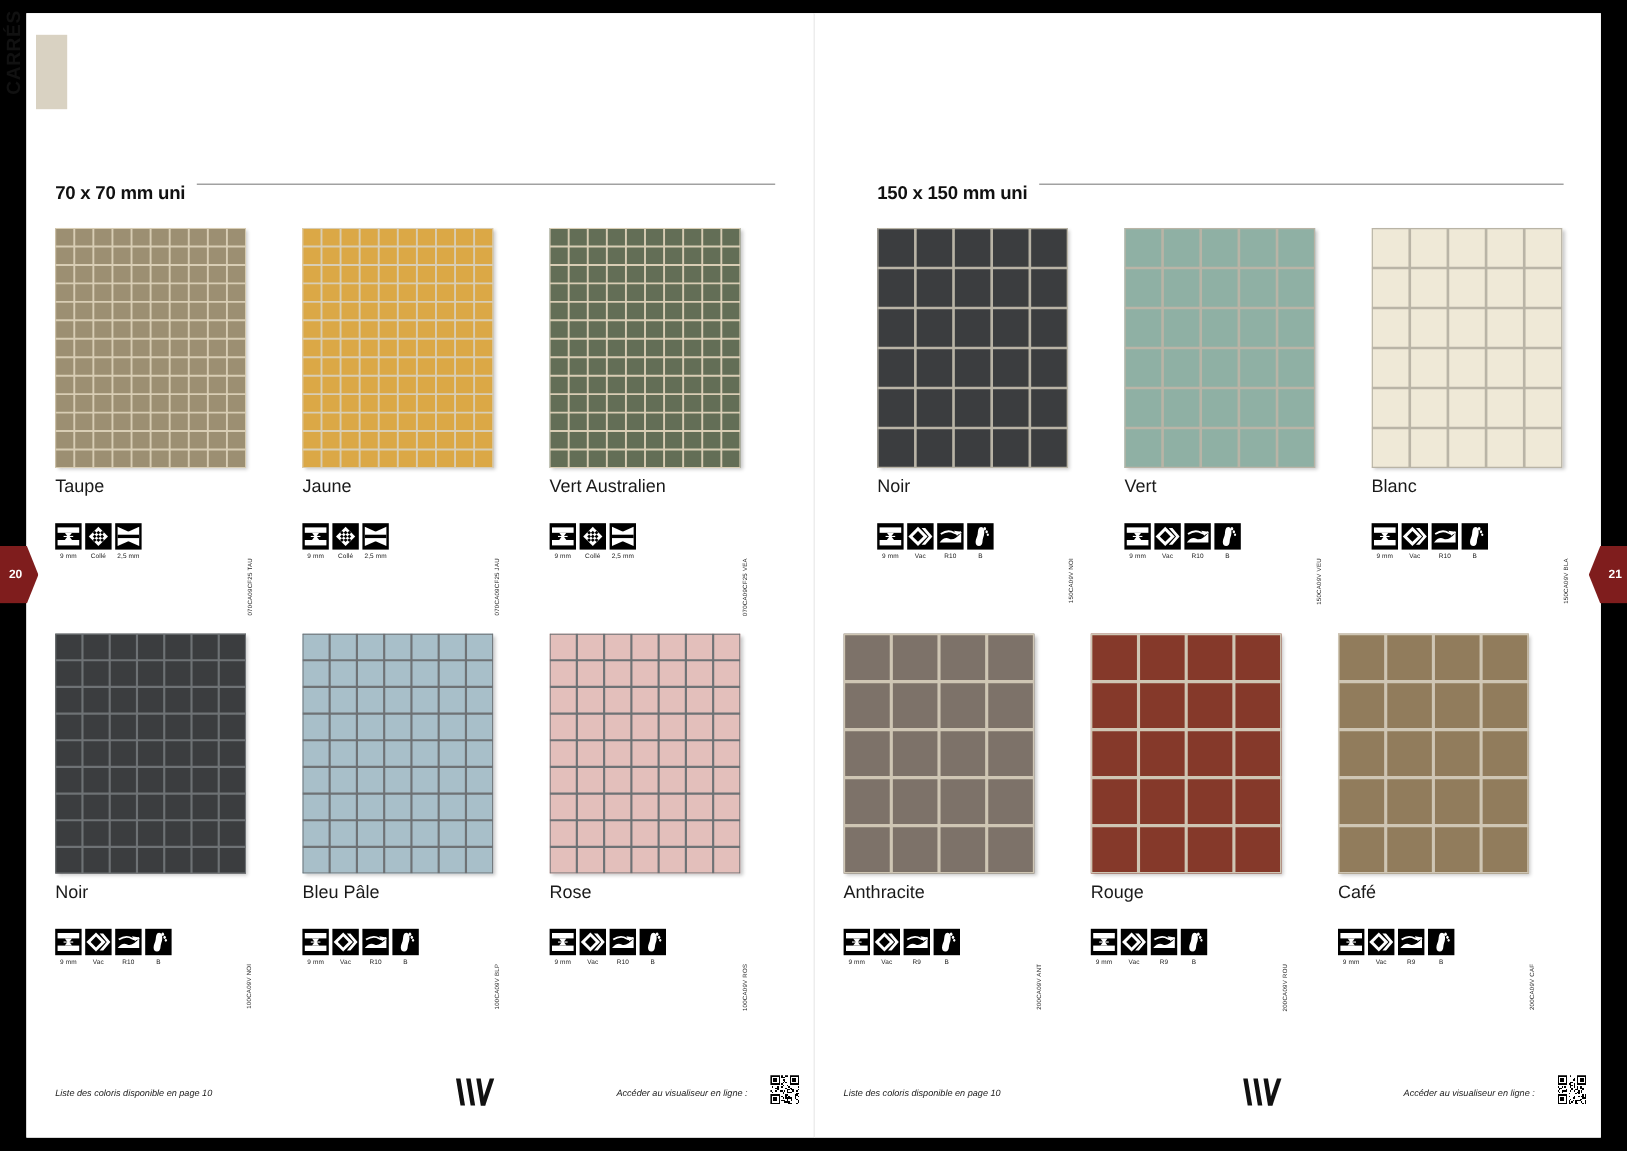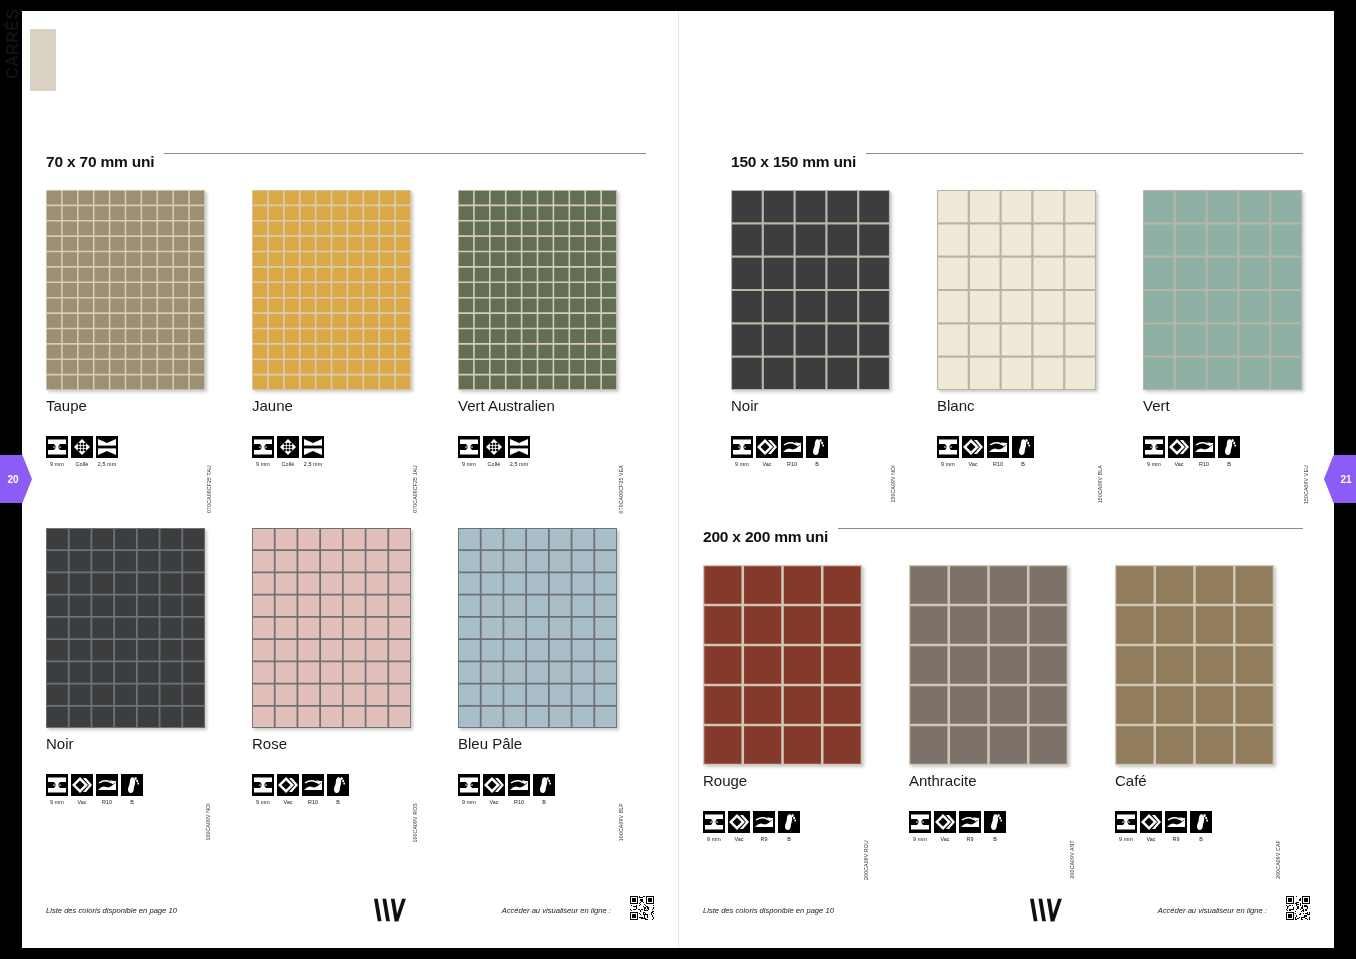--- a/index.html
+++ b/index.html
@@ -46,21 +46,21 @@
     letter-spacing: 0.5px;
     color: #111;
     white-space: nowrap;
   }
 
   
   .page-flag {
     position: absolute;
     top: 455px;
     width: 32px; height: 48px;
-    background: #8b5cf6;
+    background: #7f1d1d;
     color: #fff;
     font-size: 10px;
     font-weight: bold;
     display: flex;
     align-items: center;
     justify-content: center;
   }
   .page-flag.left  { left: 0px;  clip-path: polygon(0 0, 70% 0, 100% 50%, 70% 100%, 0 100%); padding-right: 6px; }
   .page-flag.right { right: 0px; clip-path: polygon(30% 0, 100% 0, 100% 100%, 30% 100%, 0 50%); padding-left: 12px; margin-left: 44px; }
 
@@ -125,21 +125,21 @@
     margin-top: 3px;
     font-size: 5.4px;
     color: #1a1a1a;
     white-space: nowrap;
     letter-spacing: 0.1px;
   }
 
   
   .footer {
     position: absolute;
-    left: 24px; right: 24px; bottom: 18px;
+    left: 24px; right: 12px; bottom: 18px;
     height: 40px;
     display: flex; align-items: center;
   }
   .foot-left  { font-size: 7.6px; font-style: italic; color: #1a1a1a; width: 230px; }
   .foot-mid   { flex: 1; display: flex; justify-content: center; }
   .foot-right { display: flex; align-items: center; gap: 19px; }
   .foot-right .txt { font-size: 7.6px; font-style: italic; color: #1a1a1a; }
   .qr { width: 24px; height: 24px; }
   .logo { width: 38px; height: 30px; }
 </style>
@@ -427,20 +427,84 @@
                       <path d="M11.6 3.2 C13.6 3.2 14.4 5.6 14.2 8.4 C14 11 12.8 12.8 12.8 14.8 C12.8 17.4 11.6 19 9.8 19 C8 19 7 17.6 7 15.6 C7 13 8.6 11.4 8.8 8.6 C9 5.6 9.6 3.2 11.6 3.2 Z" fill="#fff"></path>
                       <ellipse cx="14.6" cy="4.6" rx="1.15" ry="1.5" fill="#fff"></ellipse>
                       <ellipse cx="16.2" cy="7.1" rx="1" ry="1.3" fill="#fff"></ellipse>
                       <ellipse cx="17.2" cy="9.6" rx="0.9" ry="1.1" fill="#fff"></ellipse>
                     </svg></div>
                   <div class="icon-cap">B</div>
                 </div>
               </div>
             </div>
             <div class="swatch">
+              <div class="tile" style="background:#a8bfc9">
+                <svg class="grid" viewBox="0 0 159 200" preserveAspectRatio="none" width="159" height="200">
+                  <rect width="159" height="200" fill="none"></rect>
+                  <line x1="0" y1="0" x2="0" y2="200" stroke="#6e7275" stroke-width="1.8"></line>
+                  <line x1="22.714285714285715" y1="0" x2="22.714285714285715" y2="200" stroke="#6e7275" stroke-width="1.8"></line>
+                  <line x1="45.42857142857143" y1="0" x2="45.42857142857143" y2="200" stroke="#6e7275" stroke-width="1.8"></line>
+                  <line x1="68.14285714285714" y1="0" x2="68.14285714285714" y2="200" stroke="#6e7275" stroke-width="1.8"></line>
+                  <line x1="90.85714285714286" y1="0" x2="90.85714285714286" y2="200" stroke="#6e7275" stroke-width="1.8"></line>
+                  <line x1="113.57142857142858" y1="0" x2="113.57142857142858" y2="200" stroke="#6e7275" stroke-width="1.8"></line>
+                  <line x1="136.28571428571428" y1="0" x2="136.28571428571428" y2="200" stroke="#6e7275" stroke-width="1.8"></line>
+                  <line x1="159" y1="0" x2="159" y2="200" stroke="#6e7275" stroke-width="1.8"></line>
+                  <line x1="0" y1="0" x2="159" y2="0" stroke="#6e7275" stroke-width="1.8"></line>
+                  <line x1="0" y1="22.22222222222222" x2="159" y2="22.22222222222222" stroke="#6e7275" stroke-width="1.8"></line>
+                  <line x1="0" y1="44.44444444444444" x2="159" y2="44.44444444444444" stroke="#6e7275" stroke-width="1.8"></line>
+                  <line x1="0" y1="66.66666666666666" x2="159" y2="66.66666666666666" stroke="#6e7275" stroke-width="1.8"></line>
+                  <line x1="0" y1="88.88888888888889" x2="159" y2="88.88888888888889" stroke="#6e7275" stroke-width="1.8"></line>
+                  <line x1="0" y1="111.11111111111111" x2="159" y2="111.11111111111111" stroke="#6e7275" stroke-width="1.8"></line>
+                  <line x1="0" y1="133.33333333333331" x2="159" y2="133.33333333333331" stroke="#6e7275" stroke-width="1.8"></line>
+                  <line x1="0" y1="155.55555555555554" x2="159" y2="155.55555555555554" stroke="#6e7275" stroke-width="1.8"></line>
+                  <line x1="0" y1="177.77777777777777" x2="159" y2="177.77777777777777" stroke="#6e7275" stroke-width="1.8"></line>
+                  <line x1="0" y1="200" x2="159" y2="200" stroke="#6e7275" stroke-width="1.8"></line>
+                </svg>
+              </div>
+              <div class="code">100CA09V BLP</div>
+              <div class="sw-name">Bleu Pâle</div>
+              <div class="icon-row">
+                <div class="icon-cell">
+                  <div class="icon-box"><svg viewBox="0 0 22 22" width="22" height="22">
+                      <rect x="2" y="3.5" width="18" height="4.5" fill="#fff"></rect>
+                      <rect x="2" y="14" width="18" height="4.5" fill="#fff"></rect>
+                      <polygon points="11,12 8,8 14,8" fill="#fff"></polygon>
+                      <polygon points="11,10 8,14 14,14" fill="#fff"></polygon>
+                      <rect x="7" y="10.6" width="8" height="0.9" fill="#fff"></rect>
+                    </svg></div>
+                  <div class="icon-cap">9 mm</div>
+                </div>
+                <div class="icon-cell">
+                  <div class="icon-box"><svg viewBox="0 0 22 22" width="22" height="22">
+                      <polygon points="9,3 17,11 9,19 1,11" fill="#fff"></polygon>
+                      <polygon points="15,4 21,11 15,18 12,18 18,11 12,4" fill="#fff"></polygon>
+                      <polygon points="9,6.5 13.5,11 9,15.5 4.5,11" fill="#000"></polygon>
+                    </svg></div>
+                  <div class="icon-cap">Vac</div>
+                </div>
+                <div class="icon-cell">
+                  <div class="icon-box"><svg viewBox="0 0 22 22" width="22" height="22">
+                      <path d="M2 16 Q6 11 10 13 Q14 15 20 8 L20 16 Z" fill="#fff"></path>
+                      <path d="M3 9 Q9 5 14 8 Q17 9.6 20 7.4" stroke="#fff" stroke-width="1.5" fill="none"></path>
+                      <path d="M14 6.2 L20 7.2 L16.5 10.4 Z" fill="#fff"></path>
+                    </svg></div>
+                  <div class="icon-cap">R10</div>
+                </div>
+                <div class="icon-cell">
+                  <div class="icon-box"><svg viewBox="0 0 22 22" width="22" height="22">
+                      <path d="M11.6 3.2 C13.6 3.2 14.4 5.6 14.2 8.4 C14 11 12.8 12.8 12.8 14.8 C12.8 17.4 11.6 19 9.8 19 C8 19 7 17.6 7 15.6 C7 13 8.6 11.4 8.8 8.6 C9 5.6 9.6 3.2 11.6 3.2 Z" fill="#fff"></path>
+                      <ellipse cx="14.6" cy="4.6" rx="1.15" ry="1.5" fill="#fff"></ellipse>
+                      <ellipse cx="16.2" cy="7.1" rx="1" ry="1.3" fill="#fff"></ellipse>
+                      <ellipse cx="17.2" cy="9.6" rx="0.9" ry="1.1" fill="#fff"></ellipse>
+                    </svg></div>
+                  <div class="icon-cap">B</div>
+                </div>
+              </div>
+            </div>
+            <div class="swatch">
               <div class="tile" style="background:#e3bfbb">
                 <svg class="grid" viewBox="0 0 159 200" preserveAspectRatio="none" width="159" height="200">
                   <rect width="159" height="200" fill="none"></rect>
                   <line x1="0" y1="0" x2="0" y2="200" stroke="#6e7275" stroke-width="1.8"></line>
                   <line x1="22.714285714285715" y1="0" x2="22.714285714285715" y2="200" stroke="#6e7275" stroke-width="1.8"></line>
                   <line x1="45.42857142857143" y1="0" x2="45.42857142857143" y2="200" stroke="#6e7275" stroke-width="1.8"></line>
                   <line x1="68.14285714285714" y1="0" x2="68.14285714285714" y2="200" stroke="#6e7275" stroke-width="1.8"></line>
                   <line x1="90.85714285714286" y1="0" x2="90.85714285714286" y2="200" stroke="#6e7275" stroke-width="1.8"></line>
                   <line x1="113.57142857142858" y1="0" x2="113.57142857142858" y2="200" stroke="#6e7275" stroke-width="1.8"></line>
                   <line x1="136.28571428571428" y1="0" x2="136.28571428571428" y2="200" stroke="#6e7275" stroke-width="1.8"></line>
@@ -452,84 +516,20 @@
                   <line x1="0" y1="88.88888888888889" x2="159" y2="88.88888888888889" stroke="#6e7275" stroke-width="1.8"></line>
                   <line x1="0" y1="111.11111111111111" x2="159" y2="111.11111111111111" stroke="#6e7275" stroke-width="1.8"></line>
                   <line x1="0" y1="133.33333333333331" x2="159" y2="133.33333333333331" stroke="#6e7275" stroke-width="1.8"></line>
                   <line x1="0" y1="155.55555555555554" x2="159" y2="155.55555555555554" stroke="#6e7275" stroke-width="1.8"></line>
                   <line x1="0" y1="177.77777777777777" x2="159" y2="177.77777777777777" stroke="#6e7275" stroke-width="1.8"></line>
                   <line x1="0" y1="200" x2="159" y2="200" stroke="#6e7275" stroke-width="1.8"></line>
                 </svg>
               </div>
               <div class="code">100CA09V ROS</div>
               <div class="sw-name">Rose</div>
-              <div class="icon-row">
-                <div class="icon-cell">
-                  <div class="icon-box"><svg viewBox="0 0 22 22" width="22" height="22">
-                      <rect x="2" y="3.5" width="18" height="4.5" fill="#fff"></rect>
-                      <rect x="2" y="14" width="18" height="4.5" fill="#fff"></rect>
-                      <polygon points="11,12 8,8 14,8" fill="#fff"></polygon>
-                      <polygon points="11,10 8,14 14,14" fill="#fff"></polygon>
-                      <rect x="7" y="10.6" width="8" height="0.9" fill="#fff"></rect>
-                    </svg></div>
-                  <div class="icon-cap">9 mm</div>
-                </div>
-                <div class="icon-cell">
-                  <div class="icon-box"><svg viewBox="0 0 22 22" width="22" height="22">
-                      <polygon points="9,3 17,11 9,19 1,11" fill="#fff"></polygon>
-                      <polygon points="15,4 21,11 15,18 12,18 18,11 12,4" fill="#fff"></polygon>
-                      <polygon points="9,6.5 13.5,11 9,15.5 4.5,11" fill="#000"></polygon>
-                    </svg></div>
-                  <div class="icon-cap">Vac</div>
-                </div>
-                <div class="icon-cell">
-                  <div class="icon-box"><svg viewBox="0 0 22 22" width="22" height="22">
-                      <path d="M2 16 Q6 11 10 13 Q14 15 20 8 L20 16 Z" fill="#fff"></path>
-                      <path d="M3 9 Q9 5 14 8 Q17 9.6 20 7.4" stroke="#fff" stroke-width="1.5" fill="none"></path>
-                      <path d="M14 6.2 L20 7.2 L16.5 10.4 Z" fill="#fff"></path>
-                    </svg></div>
-                  <div class="icon-cap">R10</div>
-                </div>
-                <div class="icon-cell">
-                  <div class="icon-box"><svg viewBox="0 0 22 22" width="22" height="22">
-                      <path d="M11.6 3.2 C13.6 3.2 14.4 5.6 14.2 8.4 C14 11 12.8 12.8 12.8 14.8 C12.8 17.4 11.6 19 9.8 19 C8 19 7 17.6 7 15.6 C7 13 8.6 11.4 8.8 8.6 C9 5.6 9.6 3.2 11.6 3.2 Z" fill="#fff"></path>
-                      <ellipse cx="14.6" cy="4.6" rx="1.15" ry="1.5" fill="#fff"></ellipse>
-                      <ellipse cx="16.2" cy="7.1" rx="1" ry="1.3" fill="#fff"></ellipse>
-                      <ellipse cx="17.2" cy="9.6" rx="0.9" ry="1.1" fill="#fff"></ellipse>
-                    </svg></div>
-                  <div class="icon-cap">B</div>
-                </div>
-              </div>
-            </div>
-            <div class="swatch">
-              <div class="tile" style="background:#a8bfc9">
-                <svg class="grid" viewBox="0 0 159 200" preserveAspectRatio="none" width="159" height="200">
-                  <rect width="159" height="200" fill="none"></rect>
-                  <line x1="0" y1="0" x2="0" y2="200" stroke="#6e7275" stroke-width="1.8"></line>
-                  <line x1="22.714285714285715" y1="0" x2="22.714285714285715" y2="200" stroke="#6e7275" stroke-width="1.8"></line>
-                  <line x1="45.42857142857143" y1="0" x2="45.42857142857143" y2="200" stroke="#6e7275" stroke-width="1.8"></line>
-                  <line x1="68.14285714285714" y1="0" x2="68.14285714285714" y2="200" stroke="#6e7275" stroke-width="1.8"></line>
-                  <line x1="90.85714285714286" y1="0" x2="90.85714285714286" y2="200" stroke="#6e7275" stroke-width="1.8"></line>
-                  <line x1="113.57142857142858" y1="0" x2="113.57142857142858" y2="200" stroke="#6e7275" stroke-width="1.8"></line>
-                  <line x1="136.28571428571428" y1="0" x2="136.28571428571428" y2="200" stroke="#6e7275" stroke-width="1.8"></line>
-                  <line x1="159" y1="0" x2="159" y2="200" stroke="#6e7275" stroke-width="1.8"></line>
-                  <line x1="0" y1="0" x2="159" y2="0" stroke="#6e7275" stroke-width="1.8"></line>
-                  <line x1="0" y1="22.22222222222222" x2="159" y2="22.22222222222222" stroke="#6e7275" stroke-width="1.8"></line>
-                  <line x1="0" y1="44.44444444444444" x2="159" y2="44.44444444444444" stroke="#6e7275" stroke-width="1.8"></line>
-                  <line x1="0" y1="66.66666666666666" x2="159" y2="66.66666666666666" stroke="#6e7275" stroke-width="1.8"></line>
-                  <line x1="0" y1="88.88888888888889" x2="159" y2="88.88888888888889" stroke="#6e7275" stroke-width="1.8"></line>
-                  <line x1="0" y1="111.11111111111111" x2="159" y2="111.11111111111111" stroke="#6e7275" stroke-width="1.8"></line>
-                  <line x1="0" y1="133.33333333333331" x2="159" y2="133.33333333333331" stroke="#6e7275" stroke-width="1.8"></line>
-                  <line x1="0" y1="155.55555555555554" x2="159" y2="155.55555555555554" stroke="#6e7275" stroke-width="1.8"></line>
-                  <line x1="0" y1="177.77777777777777" x2="159" y2="177.77777777777777" stroke="#6e7275" stroke-width="1.8"></line>
-                  <line x1="0" y1="200" x2="159" y2="200" stroke="#6e7275" stroke-width="1.8"></line>
-                </svg>
-              </div>
-              <div class="code">100CA09V BLP</div>
-              <div class="sw-name">Bleu Pâle</div>
               <div class="icon-row">
                 <div class="icon-cell">
                   <div class="icon-box"><svg viewBox="0 0 22 22" width="22" height="22">
                       <rect x="2" y="3.5" width="18" height="4.5" fill="#fff"></rect>
                       <rect x="2" y="14" width="18" height="4.5" fill="#fff"></rect>
                       <polygon points="11,12 8,8 14,8" fill="#fff"></polygon>
                       <polygon points="11,10 8,14 14,14" fill="#fff"></polygon>
                       <rect x="7" y="10.6" width="8" height="0.9" fill="#fff"></rect>
                     </svg></div>
                   <div class="icon-cap">9 mm</div>
@@ -736,20 +736,79 @@
                       <path d="M11.6 3.2 C13.6 3.2 14.4 5.6 14.2 8.4 C14 11 12.8 12.8 12.8 14.8 C12.8 17.4 11.6 19 9.8 19 C8 19 7 17.6 7 15.6 C7 13 8.6 11.4 8.8 8.6 C9 5.6 9.6 3.2 11.6 3.2 Z" fill="#fff"></path>
                       <ellipse cx="14.6" cy="4.6" rx="1.15" ry="1.5" fill="#fff"></ellipse>
                       <ellipse cx="16.2" cy="7.1" rx="1" ry="1.3" fill="#fff"></ellipse>
                       <ellipse cx="17.2" cy="9.6" rx="0.9" ry="1.1" fill="#fff"></ellipse>
                     </svg></div>
                   <div class="icon-cap">B</div>
                 </div>
               </div>
             </div>
             <div class="swatch">
+              <div class="tile" style="background:#8fb0a4">
+                <svg class="grid" viewBox="0 0 159 200" preserveAspectRatio="none" width="159" height="200">
+                  <rect width="159" height="200" fill="none"></rect>
+                  <line x1="0" y1="0" x2="0" y2="200" stroke="#b9b4a6" stroke-width="2.2"></line>
+                  <line x1="31.8" y1="0" x2="31.8" y2="200" stroke="#b9b4a6" stroke-width="2.2"></line>
+                  <line x1="63.6" y1="0" x2="63.6" y2="200" stroke="#b9b4a6" stroke-width="2.2"></line>
+                  <line x1="95.4" y1="0" x2="95.4" y2="200" stroke="#b9b4a6" stroke-width="2.2"></line>
+                  <line x1="127.2" y1="0" x2="127.2" y2="200" stroke="#b9b4a6" stroke-width="2.2"></line>
+                  <line x1="159" y1="0" x2="159" y2="200" stroke="#b9b4a6" stroke-width="2.2"></line>
+                  <line x1="0" y1="0" x2="159" y2="0" stroke="#b9b4a6" stroke-width="2.2"></line>
+                  <line x1="0" y1="33.333333333333336" x2="159" y2="33.333333333333336" stroke="#b9b4a6" stroke-width="2.2"></line>
+                  <line x1="0" y1="66.66666666666667" x2="159" y2="66.66666666666667" stroke="#b9b4a6" stroke-width="2.2"></line>
+                  <line x1="0" y1="100" x2="159" y2="100" stroke="#b9b4a6" stroke-width="2.2"></line>
+                  <line x1="0" y1="133.33333333333334" x2="159" y2="133.33333333333334" stroke="#b9b4a6" stroke-width="2.2"></line>
+                  <line x1="0" y1="166.66666666666669" x2="159" y2="166.66666666666669" stroke="#b9b4a6" stroke-width="2.2"></line>
+                  <line x1="0" y1="200" x2="159" y2="200" stroke="#b9b4a6" stroke-width="2.2"></line>
+                </svg>
+              </div>
+              <div class="code">150CA09V VEU</div>
+              <div class="sw-name">Vert</div>
+              <div class="icon-row">
+                <div class="icon-cell">
+                  <div class="icon-box"><svg viewBox="0 0 22 22" width="22" height="22">
+                      <rect x="2" y="3.5" width="18" height="4.5" fill="#fff"></rect>
+                      <rect x="2" y="14" width="18" height="4.5" fill="#fff"></rect>
+                      <polygon points="11,12 8,8 14,8" fill="#fff"></polygon>
+                      <polygon points="11,10 8,14 14,14" fill="#fff"></polygon>
+                      <rect x="7" y="10.6" width="8" height="0.9" fill="#fff"></rect>
+                    </svg></div>
+                  <div class="icon-cap">9 mm</div>
+                </div>
+                <div class="icon-cell">
+                  <div class="icon-box"><svg viewBox="0 0 22 22" width="22" height="22">
+                      <polygon points="9,3 17,11 9,19 1,11" fill="#fff"></polygon>
+                      <polygon points="15,4 21,11 15,18 12,18 18,11 12,4" fill="#fff"></polygon>
+                      <polygon points="9,6.5 13.5,11 9,15.5 4.5,11" fill="#000"></polygon>
+                    </svg></div>
+                  <div class="icon-cap">Vac</div>
+                </div>
+                <div class="icon-cell">
+                  <div class="icon-box"><svg viewBox="0 0 22 22" width="22" height="22">
+                      <path d="M2 16 Q6 11 10 13 Q14 15 20 8 L20 16 Z" fill="#fff"></path>
+                      <path d="M3 9 Q9 5 14 8 Q17 9.6 20 7.4" stroke="#fff" stroke-width="1.5" fill="none"></path>
+                      <path d="M14 6.2 L20 7.2 L16.5 10.4 Z" fill="#fff"></path>
+                    </svg></div>
+                  <div class="icon-cap">R10</div>
+                </div>
+                <div class="icon-cell">
+                  <div class="icon-box"><svg viewBox="0 0 22 22" width="22" height="22">
+                      <path d="M11.6 3.2 C13.6 3.2 14.4 5.6 14.2 8.4 C14 11 12.8 12.8 12.8 14.8 C12.8 17.4 11.6 19 9.8 19 C8 19 7 17.6 7 15.6 C7 13 8.6 11.4 8.8 8.6 C9 5.6 9.6 3.2 11.6 3.2 Z" fill="#fff"></path>
+                      <ellipse cx="14.6" cy="4.6" rx="1.15" ry="1.5" fill="#fff"></ellipse>
+                      <ellipse cx="16.2" cy="7.1" rx="1" ry="1.3" fill="#fff"></ellipse>
+                      <ellipse cx="17.2" cy="9.6" rx="0.9" ry="1.1" fill="#fff"></ellipse>
+                    </svg></div>
+                  <div class="icon-cap">B</div>
+                </div>
+              </div>
+            </div>
+            <div class="swatch">
               <div class="tile" style="background:#efe9d7">
                 <svg class="grid" viewBox="0 0 159 200" preserveAspectRatio="none" width="159" height="200">
                   <rect width="159" height="200" fill="none"></rect>
                   <line x1="0" y1="0" x2="0" y2="200" stroke="#b9b4a6" stroke-width="2.2"></line>
                   <line x1="31.8" y1="0" x2="31.8" y2="200" stroke="#b9b4a6" stroke-width="2.2"></line>
                   <line x1="63.6" y1="0" x2="63.6" y2="200" stroke="#b9b4a6" stroke-width="2.2"></line>
                   <line x1="95.4" y1="0" x2="95.4" y2="200" stroke="#b9b4a6" stroke-width="2.2"></line>
                   <line x1="127.2" y1="0" x2="127.2" y2="200" stroke="#b9b4a6" stroke-width="2.2"></line>
                   <line x1="159" y1="0" x2="159" y2="200" stroke="#b9b4a6" stroke-width="2.2"></line>
                   <line x1="0" y1="0" x2="159" y2="0" stroke="#b9b4a6" stroke-width="2.2"></line>
@@ -794,41 +853,43 @@
                   <div class="icon-box"><svg viewBox="0 0 22 22" width="22" height="22">
                       <path d="M11.6 3.2 C13.6 3.2 14.4 5.6 14.2 8.4 C14 11 12.8 12.8 12.8 14.8 C12.8 17.4 11.6 19 9.8 19 C8 19 7 17.6 7 15.6 C7 13 8.6 11.4 8.8 8.6 C9 5.6 9.6 3.2 11.6 3.2 Z" fill="#fff"></path>
                       <ellipse cx="14.6" cy="4.6" rx="1.15" ry="1.5" fill="#fff"></ellipse>
                       <ellipse cx="16.2" cy="7.1" rx="1" ry="1.3" fill="#fff"></ellipse>
                       <ellipse cx="17.2" cy="9.6" rx="0.9" ry="1.1" fill="#fff"></ellipse>
                     </svg></div>
                   <div class="icon-cap">B</div>
                 </div>
               </div>
             </div>
+          </div>
+        </div>
+      <div class="section" id="sec-3" style="left:24px; top:517px; width:600px;">
+          <div class="swatch-row">
             <div class="swatch">
-              <div class="tile" style="background:#8fb0a4">
+              <div class="tile" style="background:#7d7269">
                 <svg class="grid" viewBox="0 0 159 200" preserveAspectRatio="none" width="159" height="200">
                   <rect width="159" height="200" fill="none"></rect>
-                  <line x1="0" y1="0" x2="0" y2="200" stroke="#b9b4a6" stroke-width="2.2"></line>
-                  <line x1="31.8" y1="0" x2="31.8" y2="200" stroke="#b9b4a6" stroke-width="2.2"></line>
-                  <line x1="63.6" y1="0" x2="63.6" y2="200" stroke="#b9b4a6" stroke-width="2.2"></line>
-                  <line x1="95.4" y1="0" x2="95.4" y2="200" stroke="#b9b4a6" stroke-width="2.2"></line>
-                  <line x1="127.2" y1="0" x2="127.2" y2="200" stroke="#b9b4a6" stroke-width="2.2"></line>
-                  <line x1="159" y1="0" x2="159" y2="200" stroke="#b9b4a6" stroke-width="2.2"></line>
-                  <line x1="0" y1="0" x2="159" y2="0" stroke="#b9b4a6" stroke-width="2.2"></line>
-                  <line x1="0" y1="33.333333333333336" x2="159" y2="33.333333333333336" stroke="#b9b4a6" stroke-width="2.2"></line>
-                  <line x1="0" y1="66.66666666666667" x2="159" y2="66.66666666666667" stroke="#b9b4a6" stroke-width="2.2"></line>
-                  <line x1="0" y1="100" x2="159" y2="100" stroke="#b9b4a6" stroke-width="2.2"></line>
-                  <line x1="0" y1="133.33333333333334" x2="159" y2="133.33333333333334" stroke="#b9b4a6" stroke-width="2.2"></line>
-                  <line x1="0" y1="166.66666666666669" x2="159" y2="166.66666666666669" stroke="#b9b4a6" stroke-width="2.2"></line>
-                  <line x1="0" y1="200" x2="159" y2="200" stroke="#b9b4a6" stroke-width="2.2"></line>
+                  <line x1="0" y1="0" x2="0" y2="200" stroke="#cfc6b4" stroke-width="2.6"></line>
+                  <line x1="39.75" y1="0" x2="39.75" y2="200" stroke="#cfc6b4" stroke-width="2.6"></line>
+                  <line x1="79.5" y1="0" x2="79.5" y2="200" stroke="#cfc6b4" stroke-width="2.6"></line>
+                  <line x1="119.25" y1="0" x2="119.25" y2="200" stroke="#cfc6b4" stroke-width="2.6"></line>
+                  <line x1="159" y1="0" x2="159" y2="200" stroke="#cfc6b4" stroke-width="2.6"></line>
+                  <line x1="0" y1="0" x2="159" y2="0" stroke="#cfc6b4" stroke-width="2.6"></line>
+                  <line x1="0" y1="40" x2="159" y2="40" stroke="#cfc6b4" stroke-width="2.6"></line>
+                  <line x1="0" y1="80" x2="159" y2="80" stroke="#cfc6b4" stroke-width="2.6"></line>
+                  <line x1="0" y1="120" x2="159" y2="120" stroke="#cfc6b4" stroke-width="2.6"></line>
+                  <line x1="0" y1="160" x2="159" y2="160" stroke="#cfc6b4" stroke-width="2.6"></line>
+                  <line x1="0" y1="200" x2="159" y2="200" stroke="#cfc6b4" stroke-width="2.6"></line>
                 </svg>
               </div>
-              <div class="code">150CA09V VEU</div>
-              <div class="sw-name">Vert</div>
+              <div class="code">200CA09V ANT</div>
+              <div class="sw-name">Anthracite</div>
               <div class="icon-row">
                 <div class="icon-cell">
                   <div class="icon-box"><svg viewBox="0 0 22 22" width="22" height="22">
                       <rect x="2" y="3.5" width="18" height="4.5" fill="#fff"></rect>
                       <rect x="2" y="14" width="18" height="4.5" fill="#fff"></rect>
                       <polygon points="11,12 8,8 14,8" fill="#fff"></polygon>
                       <polygon points="11,10 8,14 14,14" fill="#fff"></polygon>
                       <rect x="7" y="10.6" width="8" height="0.9" fill="#fff"></rect>
                     </svg></div>
                   <div class="icon-cap">9 mm</div>
@@ -840,117 +901,52 @@
                       <polygon points="9,6.5 13.5,11 9,15.5 4.5,11" fill="#000"></polygon>
                     </svg></div>
                   <div class="icon-cap">Vac</div>
                 </div>
                 <div class="icon-cell">
                   <div class="icon-box"><svg viewBox="0 0 22 22" width="22" height="22">
                       <path d="M2 16 Q6 11 10 13 Q14 15 20 8 L20 16 Z" fill="#fff"></path>
                       <path d="M3 9 Q9 5 14 8 Q17 9.6 20 7.4" stroke="#fff" stroke-width="1.5" fill="none"></path>
                       <path d="M14 6.2 L20 7.2 L16.5 10.4 Z" fill="#fff"></path>
                     </svg></div>
-                  <div class="icon-cap">R10</div>
+                  <div class="icon-cap">R9</div>
                 </div>
                 <div class="icon-cell">
                   <div class="icon-box"><svg viewBox="0 0 22 22" width="22" height="22">
                       <path d="M11.6 3.2 C13.6 3.2 14.4 5.6 14.2 8.4 C14 11 12.8 12.8 12.8 14.8 C12.8 17.4 11.6 19 9.8 19 C8 19 7 17.6 7 15.6 C7 13 8.6 11.4 8.8 8.6 C9 5.6 9.6 3.2 11.6 3.2 Z" fill="#fff"></path>
                       <ellipse cx="14.6" cy="4.6" rx="1.15" ry="1.5" fill="#fff"></ellipse>
                       <ellipse cx="16.2" cy="7.1" rx="1" ry="1.3" fill="#fff"></ellipse>
                       <ellipse cx="17.2" cy="9.6" rx="0.9" ry="1.1" fill="#fff"></ellipse>
                     </svg></div>
                   <div class="icon-cap">B</div>
                 </div>
               </div>
             </div>
-          </div>
-        </div>
-      <div class="section" id="sec-3" style="left:24px; top:517px; width:600px;">
-          <div class="sec-head">
-            <div class="sec-title">200 x 200 mm uni</div>
-            <div class="sec-rule"></div>
-          </div>
-          <div class="swatch-row">
             <div class="swatch">
               <div class="tile" style="background:#85392a">
                 <svg class="grid" viewBox="0 0 159 200" preserveAspectRatio="none" width="159" height="200">
                   <rect width="159" height="200" fill="none"></rect>
                   <line x1="0" y1="0" x2="0" y2="200" stroke="#cfc6b4" stroke-width="2.6"></line>
                   <line x1="39.75" y1="0" x2="39.75" y2="200" stroke="#cfc6b4" stroke-width="2.6"></line>
                   <line x1="79.5" y1="0" x2="79.5" y2="200" stroke="#cfc6b4" stroke-width="2.6"></line>
                   <line x1="119.25" y1="0" x2="119.25" y2="200" stroke="#cfc6b4" stroke-width="2.6"></line>
                   <line x1="159" y1="0" x2="159" y2="200" stroke="#cfc6b4" stroke-width="2.6"></line>
                   <line x1="0" y1="0" x2="159" y2="0" stroke="#cfc6b4" stroke-width="2.6"></line>
                   <line x1="0" y1="40" x2="159" y2="40" stroke="#cfc6b4" stroke-width="2.6"></line>
                   <line x1="0" y1="80" x2="159" y2="80" stroke="#cfc6b4" stroke-width="2.6"></line>
                   <line x1="0" y1="120" x2="159" y2="120" stroke="#cfc6b4" stroke-width="2.6"></line>
                   <line x1="0" y1="160" x2="159" y2="160" stroke="#cfc6b4" stroke-width="2.6"></line>
                   <line x1="0" y1="200" x2="159" y2="200" stroke="#cfc6b4" stroke-width="2.6"></line>
                 </svg>
               </div>
               <div class="code">200CA09V ROU</div>
               <div class="sw-name">Rouge</div>
-              <div class="icon-row">
-                <div class="icon-cell">
-                  <div class="icon-box"><svg viewBox="0 0 22 22" width="22" height="22">
-                      <rect x="2" y="3.5" width="18" height="4.5" fill="#fff"></rect>
-                      <rect x="2" y="14" width="18" height="4.5" fill="#fff"></rect>
-                      <polygon points="11,12 8,8 14,8" fill="#fff"></polygon>
-                      <polygon points="11,10 8,14 14,14" fill="#fff"></polygon>
-                      <rect x="7" y="10.6" width="8" height="0.9" fill="#fff"></rect>
-                    </svg></div>
-                  <div class="icon-cap">9 mm</div>
-                </div>
-                <div class="icon-cell">
-                  <div class="icon-box"><svg viewBox="0 0 22 22" width="22" height="22">
-                      <polygon points="9,3 17,11 9,19 1,11" fill="#fff"></polygon>
-                      <polygon points="15,4 21,11 15,18 12,18 18,11 12,4" fill="#fff"></polygon>
-                      <polygon points="9,6.5 13.5,11 9,15.5 4.5,11" fill="#000"></polygon>
-                    </svg></div>
-                  <div class="icon-cap">Vac</div>
-                </div>
-                <div class="icon-cell">
-                  <div class="icon-box"><svg viewBox="0 0 22 22" width="22" height="22">
-                      <path d="M2 16 Q6 11 10 13 Q14 15 20 8 L20 16 Z" fill="#fff"></path>
-                      <path d="M3 9 Q9 5 14 8 Q17 9.6 20 7.4" stroke="#fff" stroke-width="1.5" fill="none"></path>
-                      <path d="M14 6.2 L20 7.2 L16.5 10.4 Z" fill="#fff"></path>
-                    </svg></div>
-                  <div class="icon-cap">R9</div>
-                </div>
-                <div class="icon-cell">
-                  <div class="icon-box"><svg viewBox="0 0 22 22" width="22" height="22">
-                      <path d="M11.6 3.2 C13.6 3.2 14.4 5.6 14.2 8.4 C14 11 12.8 12.8 12.8 14.8 C12.8 17.4 11.6 19 9.8 19 C8 19 7 17.6 7 15.6 C7 13 8.6 11.4 8.8 8.6 C9 5.6 9.6 3.2 11.6 3.2 Z" fill="#fff"></path>
-                      <ellipse cx="14.6" cy="4.6" rx="1.15" ry="1.5" fill="#fff"></ellipse>
-                      <ellipse cx="16.2" cy="7.1" rx="1" ry="1.3" fill="#fff"></ellipse>
-                      <ellipse cx="17.2" cy="9.6" rx="0.9" ry="1.1" fill="#fff"></ellipse>
-                    </svg></div>
-                  <div class="icon-cap">B</div>
-                </div>
-              </div>
-            </div>
-            <div class="swatch">
-              <div class="tile" style="background:#7d7269">
-                <svg class="grid" viewBox="0 0 159 200" preserveAspectRatio="none" width="159" height="200">
-                  <rect width="159" height="200" fill="none"></rect>
-                  <line x1="0" y1="0" x2="0" y2="200" stroke="#cfc6b4" stroke-width="2.6"></line>
-                  <line x1="39.75" y1="0" x2="39.75" y2="200" stroke="#cfc6b4" stroke-width="2.6"></line>
-                  <line x1="79.5" y1="0" x2="79.5" y2="200" stroke="#cfc6b4" stroke-width="2.6"></line>
-                  <line x1="119.25" y1="0" x2="119.25" y2="200" stroke="#cfc6b4" stroke-width="2.6"></line>
-                  <line x1="159" y1="0" x2="159" y2="200" stroke="#cfc6b4" stroke-width="2.6"></line>
-                  <line x1="0" y1="0" x2="159" y2="0" stroke="#cfc6b4" stroke-width="2.6"></line>
-                  <line x1="0" y1="40" x2="159" y2="40" stroke="#cfc6b4" stroke-width="2.6"></line>
-                  <line x1="0" y1="80" x2="159" y2="80" stroke="#cfc6b4" stroke-width="2.6"></line>
-                  <line x1="0" y1="120" x2="159" y2="120" stroke="#cfc6b4" stroke-width="2.6"></line>
-                  <line x1="0" y1="160" x2="159" y2="160" stroke="#cfc6b4" stroke-width="2.6"></line>
-                  <line x1="0" y1="200" x2="159" y2="200" stroke="#cfc6b4" stroke-width="2.6"></line>
-                </svg>
-              </div>
-              <div class="code">200CA09V ANT</div>
-              <div class="sw-name">Anthracite</div>
               <div class="icon-row">
                 <div class="icon-cell">
                   <div class="icon-box"><svg viewBox="0 0 22 22" width="22" height="22">
                       <rect x="2" y="3.5" width="18" height="4.5" fill="#fff"></rect>
                       <rect x="2" y="14" width="18" height="4.5" fill="#fff"></rect>
                       <polygon points="11,12 8,8 14,8" fill="#fff"></polygon>
                       <polygon points="11,10 8,14 14,14" fill="#fff"></polygon>
                       <rect x="7" y="10.6" width="8" height="0.9" fill="#fff"></rect>
                     </svg></div>
                   <div class="icon-cap">9 mm</div>

